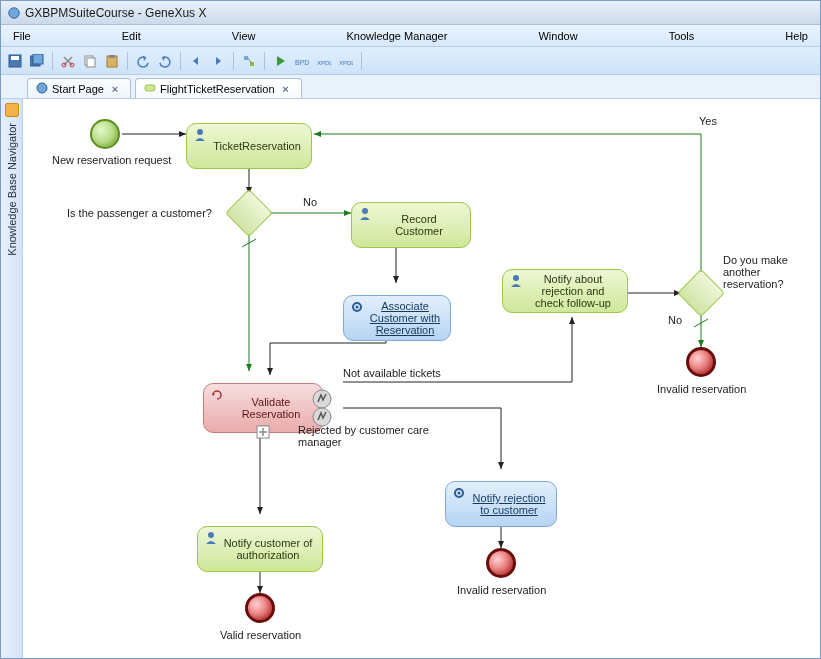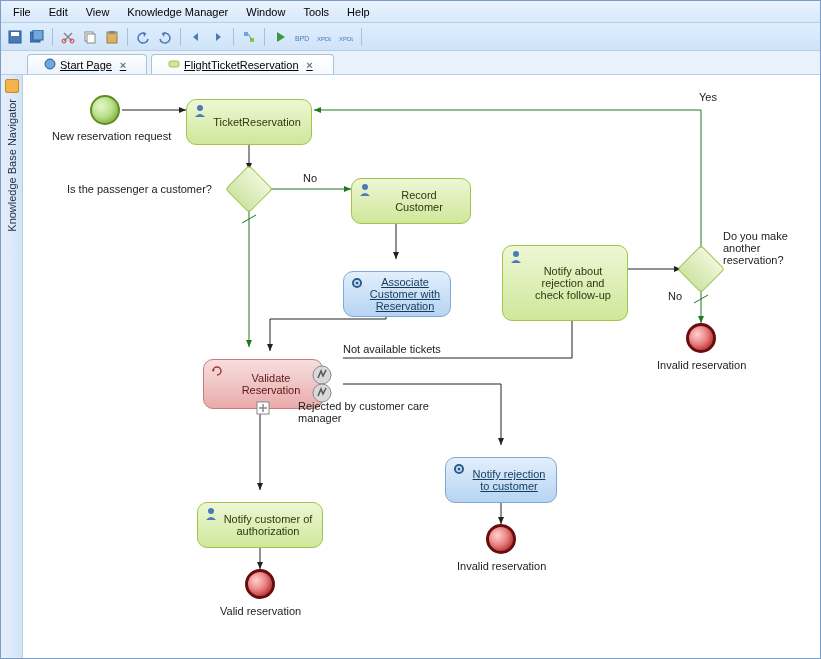--- a/index.html
+++ b/index.html
@@ -1,26 +1,26 @@
 <!DOCTYPE html>
 <html><head>
 <meta charset="utf-8">
 <style>
 * { box-sizing: border-box; margin: 0; padding: 0; }
 body { font-family: "Segoe UI", Tahoma, sans-serif; font-size: 11px; background: #fff; width: 821px; height: 659px; overflow: hidden; }
 .window { width: 821px; height: 659px; border: 1px solid #7a9cc6; display: flex; flex-direction: column; background: #fff; position: relative; }
 .titlebar { height: 24px; background: linear-gradient(#e8f0fa,#cbd9eb); display: flex; align-items: center; padding: 0 6px; font-size: 12px; color: #1a1a1a; border-bottom: 1px solid #a9bfd6; }
 .titlebar .icon { width: 14px; height: 14px; margin-right: 4px; }
-.menubar { height: 22px; background: linear-gradient(#eaf3fe,#d8e8fb); display: flex; align-items: center; padding: 0 4px; gap: 2px; border-bottom: 1px solid #b9cee3; }
+.menubar { height: 22px; background: linear-gradient(#eaf3fe,#d8e8fb); display: flex; align-items: center; padding: 0 4px; gap: 2px; border-bottom: 1px solid #b9cee3; justify-content: space-between; }
 .menubar .mi { padding: 2px 8px; border-radius: 3px; cursor: default; }
 .toolbar { height: 28px; background: linear-gradient(#dfeefe,#cfe3f8); display: flex; align-items: center; padding: 0 4px; gap: 2px; border-bottom: 1px solid #b9cee3; }
 .tbtn { width: 20px; height: 20px; display: flex; align-items: center; justify-content: center; border-radius: 3px; }
 .tsep { width: 1px; height: 18px; background: #a9c1d9; margin: 0 3px; }
 .tabstrip { height: 24px; background: #e9f1fb; display: flex; align-items: flex-end; padding: 0 4px 0 26px; gap: 4px; border-bottom: 1px solid #b9cee3; position: relative; }
-.tab { height: 20px; display: flex; align-items: center; padding: 0 16px; background: linear-gradient(#fdfefe,#ecf4fc); border: 1px solid #a9c1d9; border-bottom: none; border-radius: 4px 4px 0 0; gap: 4px; font-size: 11px; text-decoration: underline; }
+.tab { height: 20px; display: flex; align-items: center; padding: 0 8px; background: linear-gradient(#fdfefe,#ecf4fc); border: 1px solid #a9c1d9; border-bottom: none; border-radius: 4px 4px 0 0; gap: 4px; font-size: 11px; }
 .tab.active { background: linear-gradient(#ffffff,#f7fbff); }
 .tab .xclose { width: 14px; height: 14px; display: flex; align-items: center; justify-content: center; color: #678; font-weight: bold; }
 .body { flex: 1; display: flex; position: relative; }
 .sidebar { width: 22px; background: linear-gradient(90deg,#e4effc,#d3e4f7); border-right: 1px solid #b9cee3; display: flex; flex-direction: column; align-items: center; padding-top: 4px; }
 .sidebar .vlabel { writing-mode: vertical-rl; transform: rotate(180deg); font-size: 11px; color: #234; margin-top: 6px; }
 .sidecap { width: 14px; height: 14px; background: #f4b24a; border: 1px solid #c98d1e; border-radius: 2px; }
 .canvas { flex: 1; position: relative; background: #ffffff; overflow: hidden; }
 svg.flows { position: absolute; left: 0; top: 0; width: 100%; height: 100%; }
 .node { position: absolute; margin-top: 12px; }
 .task { width: 126px; height: 46px; border-radius: 10px; border: 1px solid; display: flex; align-items: center; justify-content: center; padding: 4px 8px 4px 24px; font-size: 11px; text-align: center; position: relative; }
@@ -33,20 +33,28 @@
 .label { position: absolute; font-size: 11px; color: #222; white-space: nowrap; }
 .startEvent, .endEvent { position: absolute; width: 30px; height: 30px; border-radius: 50%; }
 .startEvent { background: radial-gradient(circle at 35% 35%, #e3f6cb, #8cc63f); border: 2px solid #5c8f1d; box-shadow: inset -2px -2px 4px rgba(0,0,0,.15); }
 .endEvent { background: radial-gradient(circle at 35% 35%, #ffd0d0, #d32121); border: 3px solid #6a0c0c; box-shadow: inset -2px -2px 4px rgba(0,0,0,.2); }
 .gateway { position: absolute; width: 34px; height: 34px; transform: rotate(45deg); background: linear-gradient(#eef6d9,#cfe4a5); border: 1px solid #9fc54a; border-radius: 4px; }
 </style>
 </head>
 <body>
 
 <div class="window">
+  <div class="titlebar">
+    <span class="icon">
+      <svg viewBox="0 0 16 16">
+          <circle cx="8" cy="8" r="6" fill="#6fa8dc" stroke="#2a5d8f"></circle>
+        </svg>
+    </span>
+    <span>GXBPMSuiteCourse - GeneXus X</span>
+  </div>
 
   <div class="menubar">
     <span class="mi">File</span>
     <span class="mi">Edit</span>
     <span class="mi">View</span>
     <span class="mi">Knowledge Manager</span>
     <span class="mi">Window</span>
     <span class="mi">Tools</span>
     <span class="mi">Help</span>
   </div>
@@ -260,21 +268,21 @@
           <span class="side-marker" style="right:-10px;bottom:5px"><svg viewBox="0 0 20 20">
                 <circle cx="10" cy="10" r="9" fill="#d9d9d9" stroke="#888"></circle>
                 <path d="M6 13 L9 6 L11 11 L14 5" fill="none" stroke="#555" stroke-width="1.5"></path>
               </svg></span>
         </div>
       </div>
       <div class="label" style="left:320px;top:268px">Not available tickets</div>
       <div class="label" style="left:275px;top:325px;white-space:normal;width:150px;text-align:left">Rejected by customer care manager</div>
 
       <div class="node" style="left:479px;top:158px">
-        <div class="task green" style="height:76px">
+        <div class="task green" style="height:44px">
           <span class="task-icon"><svg viewBox="0 0 14 14">
                 <circle cx="7" cy="4" r="3" fill="#4a7ab8"></circle>
                 <path d="M2 13 Q7 7 12 13 Z" fill="#4a7ab8"></path>
               </svg></span>
           <span>Notify about rejection and check follow-up</span>
         </div>
       </div>
 
       <div class="gateway" style="left:661px;top:177px"></div>
       <div class="label" style="left:700px;top:155px;white-space:normal;width:95px;text-align:left">Do you make another reservation?</div>

